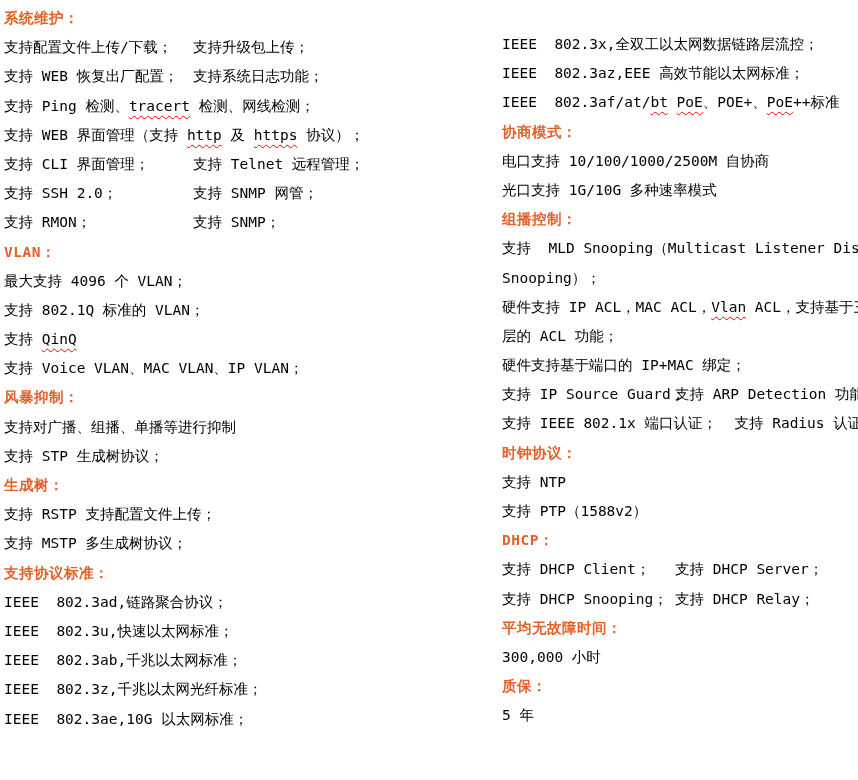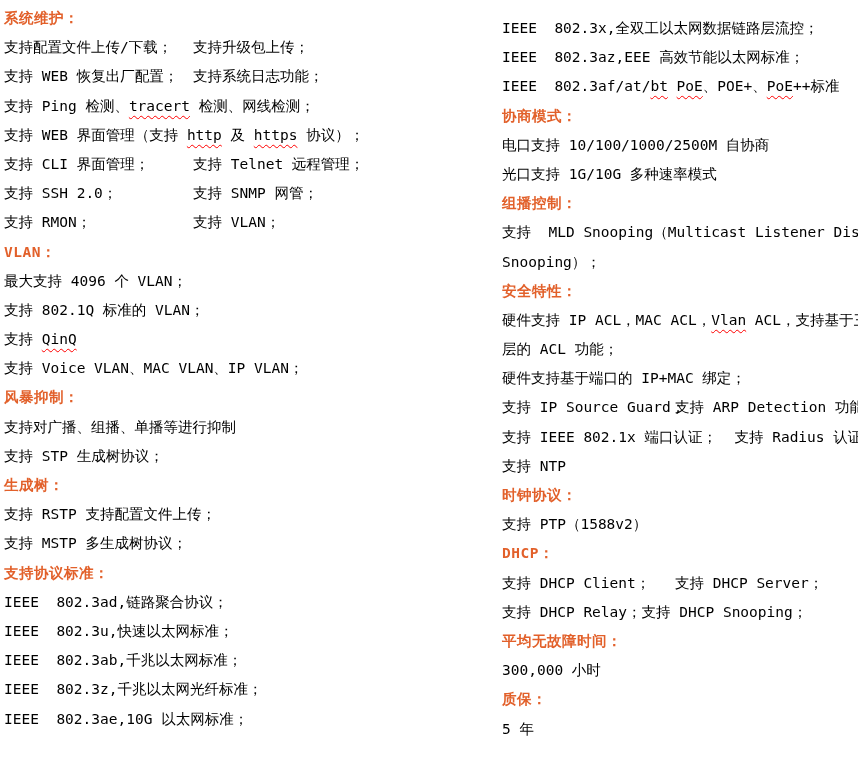--- a/index.html
+++ b/index.html
@@ -13,21 +13,21 @@
   .doc {
     position: relative;
     width: 858px;
     height: 780px;
     font-family: "DejaVu Sans Mono", "Liberation Mono", monospace;
     font-size: 14.5px;
     color: var(--text-color, #000000);
   }
   .col { position: absolute; top: 0; }
   .col-left  { left: 4px;   top: 4px;  width: 486px; }
-  .col-right { left: 502px; top: 14px; width: 356px; }
+  .col-right { left: 502px; top: 30px; width: 356px; }
   .line {
     height: 29.2px;
     line-height: 29.2px;
     display: flex;
     align-items: baseline;
     white-space: pre;
   }
   .line.heading span {
     color: var(--heading-color, #e2602a);
     font-weight: bold;
@@ -50,21 +50,21 @@
 
 <div class="doc">
   <div class="col col-left">
       <div class="line heading"><span>系统维护：</span></div>
       <div class="line"><span class="seg tab"><span>支持配置文件上传/下载；</span></span><span class="seg"><span>支持升级包上传；</span></span></div>
       <div class="line"><span class="seg tab"><span>支持 WEB 恢复出厂配置；</span></span><span class="seg"><span>支持系统日志功能；</span></span></div>
       <div class="line"><span class="seg"><span>支持 Ping 检测、</span><span class="sq">tracert</span><span> 检测、网线检测；</span></span></div>
       <div class="line"><span class="seg"><span>支持 WEB 界面管理（支持 </span><span class="sq">http</span><span> 及 </span><span class="sq">https</span><span> 协议）；</span></span></div>
       <div class="line"><span class="seg tab"><span>支持 CLI 界面管理；</span></span><span class="seg"><span>支持 Telnet 远程管理；</span></span></div>
       <div class="line"><span class="seg tab"><span>支持 SSH 2.0；</span></span><span class="seg"><span>支持 SNMP 网管；</span></span></div>
-      <div class="line"><span class="seg tab"><span>支持 RMON；</span></span><span class="seg"><span>支持 VLAN；</span></span></div>
+      <div class="line"><span class="seg tab"><span>支持 RMON；</span></span><span class="seg"><span>支持 SNMP；</span></span></div>
       <div class="line heading"><span>VLAN：</span></div>
       <div class="line"><span class="seg"><span>最大支持 4096 个 VLAN；</span></span></div>
       <div class="line"><span class="seg"><span>支持 802.1Q 标准的 VLAN；</span></span></div>
       <div class="line"><span class="seg"><span>支持 </span><span class="sq">QinQ</span></span></div>
       <div class="line"><span class="seg"><span>支持 Voice VLAN、MAC VLAN、IP VLAN；</span></span></div>
       <div class="line heading"><span>风暴抑制：</span></div>
       <div class="line"><span class="seg"><span>支持对广播、组播、单播等进行抑制</span></span></div>
       <div class="line"><span class="seg"><span>支持 STP 生成树协议；</span></span></div>
       <div class="line heading"><span>生成树：</span></div>
       <div class="line"><span class="seg"><span>支持 RSTP 支持配置文件上传；</span></span></div>
@@ -79,30 +79,29 @@
   <div class="col col-right">
       <div class="line"><span class="seg"><span>IEEE  802.3x,全双工以太网数据链路层流控；</span></span></div>
       <div class="line"><span class="seg"><span>IEEE  802.3az,EEE 高效节能以太网标准；</span></span></div>
       <div class="line"><span class="seg"><span>IEEE  802.3af/at/</span><span class="sq">bt</span><span> </span><span class="sq">PoE</span><span>、POE+、</span><span class="sq">PoE</span><span>++标准</span></span></div>
       <div class="line heading"><span>协商模式：</span></div>
       <div class="line"><span class="seg"><span>电口支持 10/100/1000/2500M 自协商</span></span></div>
       <div class="line"><span class="seg"><span>光口支持 1G/10G 多种速率模式</span></span></div>
       <div class="line heading"><span>组播控制：</span></div>
       <div class="line"><span class="seg"><span>支持  MLD Snooping（Multicast Listener Discovery</span></span></div>
       <div class="line"><span class="seg"><span>Snooping）；</span></span></div>
-      <div class="line heading"><span>安全特性：</span></div>
       <div class="line"><span class="seg"><span>硬件支持 IP ACL，MAC ACL，</span><span class="sq">Vlan</span><span> ACL，支持基于三、四</span></span></div>
       <div class="line"><span class="seg"><span>层的 ACL 功能；</span></span></div>
       <div class="line"><span class="seg"><span>硬件支持基于端口的 IP+MAC 绑定；</span></span></div>
       <div class="line"><span class="seg tab"><span>支持 IP Source Guard；</span></span><span class="seg"><span>支持 ARP Detection 功能；</span></span></div>
       <div class="line"><span class="seg"><span>支持 IEEE 802.1x 端口认证；  支持 Radius 认证；</span></span></div>
+      <div class="line heading"><span>时钟协议：</span></div>
       <div class="line"><span class="seg"><span>支持 NTP</span></span></div>
-      <div class="line heading"><span>时钟协议：</span></div>
       <div class="line"><span class="seg"><span>支持 PTP（1588v2）</span></span></div>
       <div class="line heading"><span>DHCP：</span></div>
       <div class="line"><span class="seg tab"><span>支持 DHCP Client；</span></span><span class="seg"><span>支持 DHCP Server；</span></span></div>
-      <div class="line"><span class="seg"><span>支持 DHCP Relay；</span></span><span class="seg tab"><span>支持 DHCP Snooping；</span></span></div>
+      <div class="line"><span class="seg tab"><span>支持 DHCP Snooping；</span></span><span class="seg"><span>支持 DHCP Relay；</span></span></div>
       <div class="line heading"><span>平均无故障时间：</span></div>
       <div class="line"><span class="seg"><span>300,000 小时</span></span></div>
       <div class="line heading"><span>质保：</span></div>
       <div class="line"><span class="seg"><span>5 年</span></span></div>
     </div>
 </div>
 
 </body></html>

